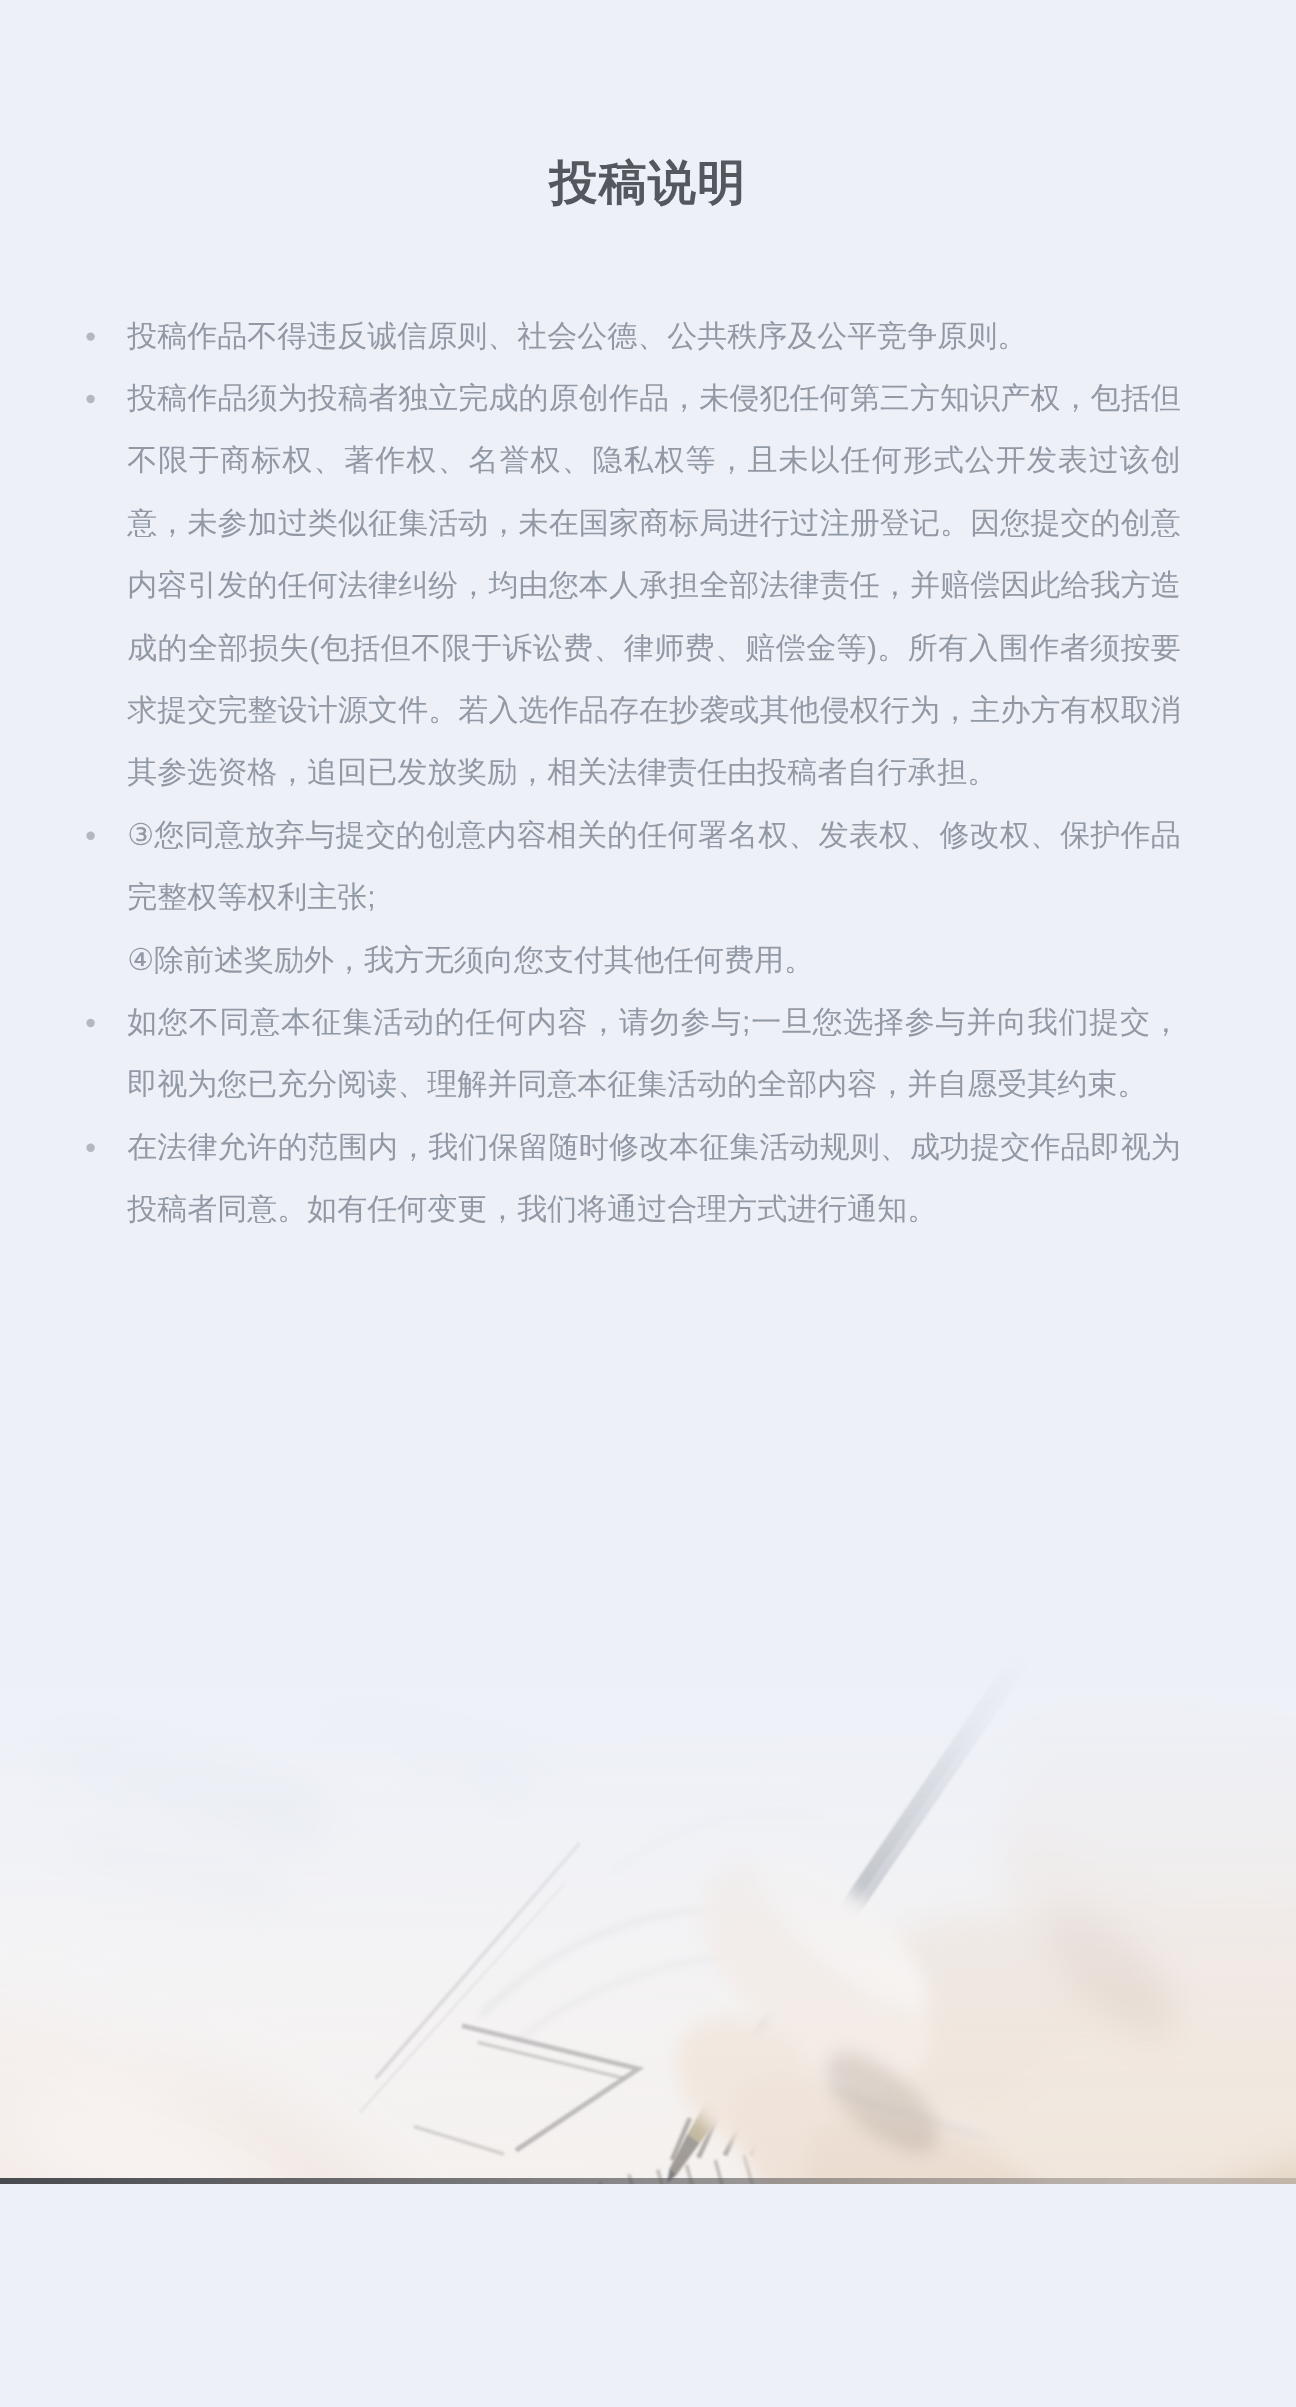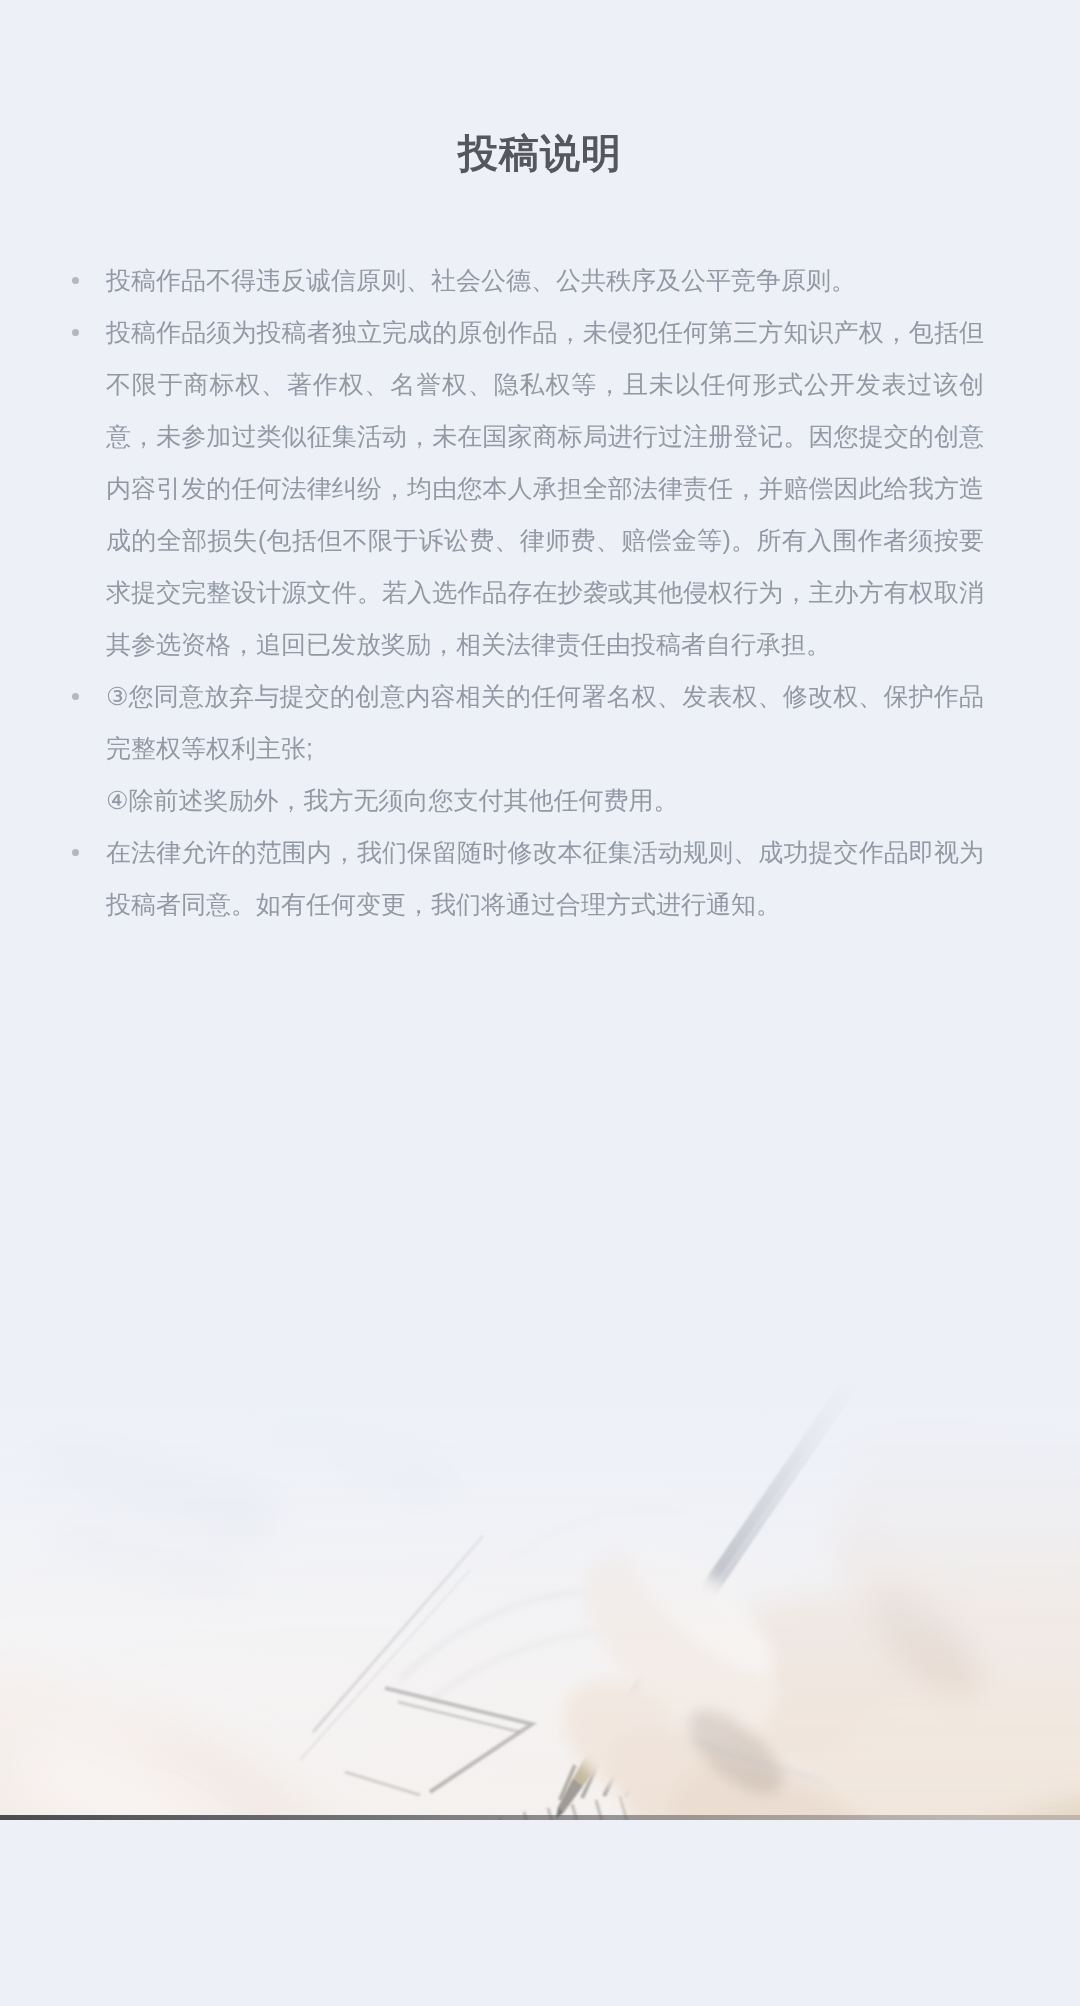--- a/index.html
+++ b/index.html
@@ -82,20 +82,24 @@
     </li>
 
     <li class="notice-item">
       <span class="dot"></span>
       <div class="li-body">
         <div class="li-line">③您同意放弃与提交的创意内容相关的任何署名权、发表权、修改权、保护作品完整权等权利主张;</div>
         <div class="li-line">④除前述奖励外，我方无须向您支付其他任何费用。</div>
       </div>
     </li>
 
+    <li class="notice-item">
+      <span class="dot"></span>
+      <div class="li-line">如您不同意本征集活动的任何内容，请勿参与;一旦您选择参与并向我们提交，即视为您已充分阅读、理解并同意本征集活动的全部内容，并自愿受其约束。</div>
+    </li>
 
     <li class="notice-item">
       <span class="dot"></span>
       <div class="li-line">在法律允许的范围内，我们保留随时修改本征集活动规则、成功提交作品即视为投稿者同意。如有任何变更，我们将通过合理方式进行通知。</div>
     </li>
 
   </ul>
 
   <div class="photo">
     <svg width="1080" height="626" viewBox="0 0 1080 626" xmlns="http://www.w3.org/2000/svg">

